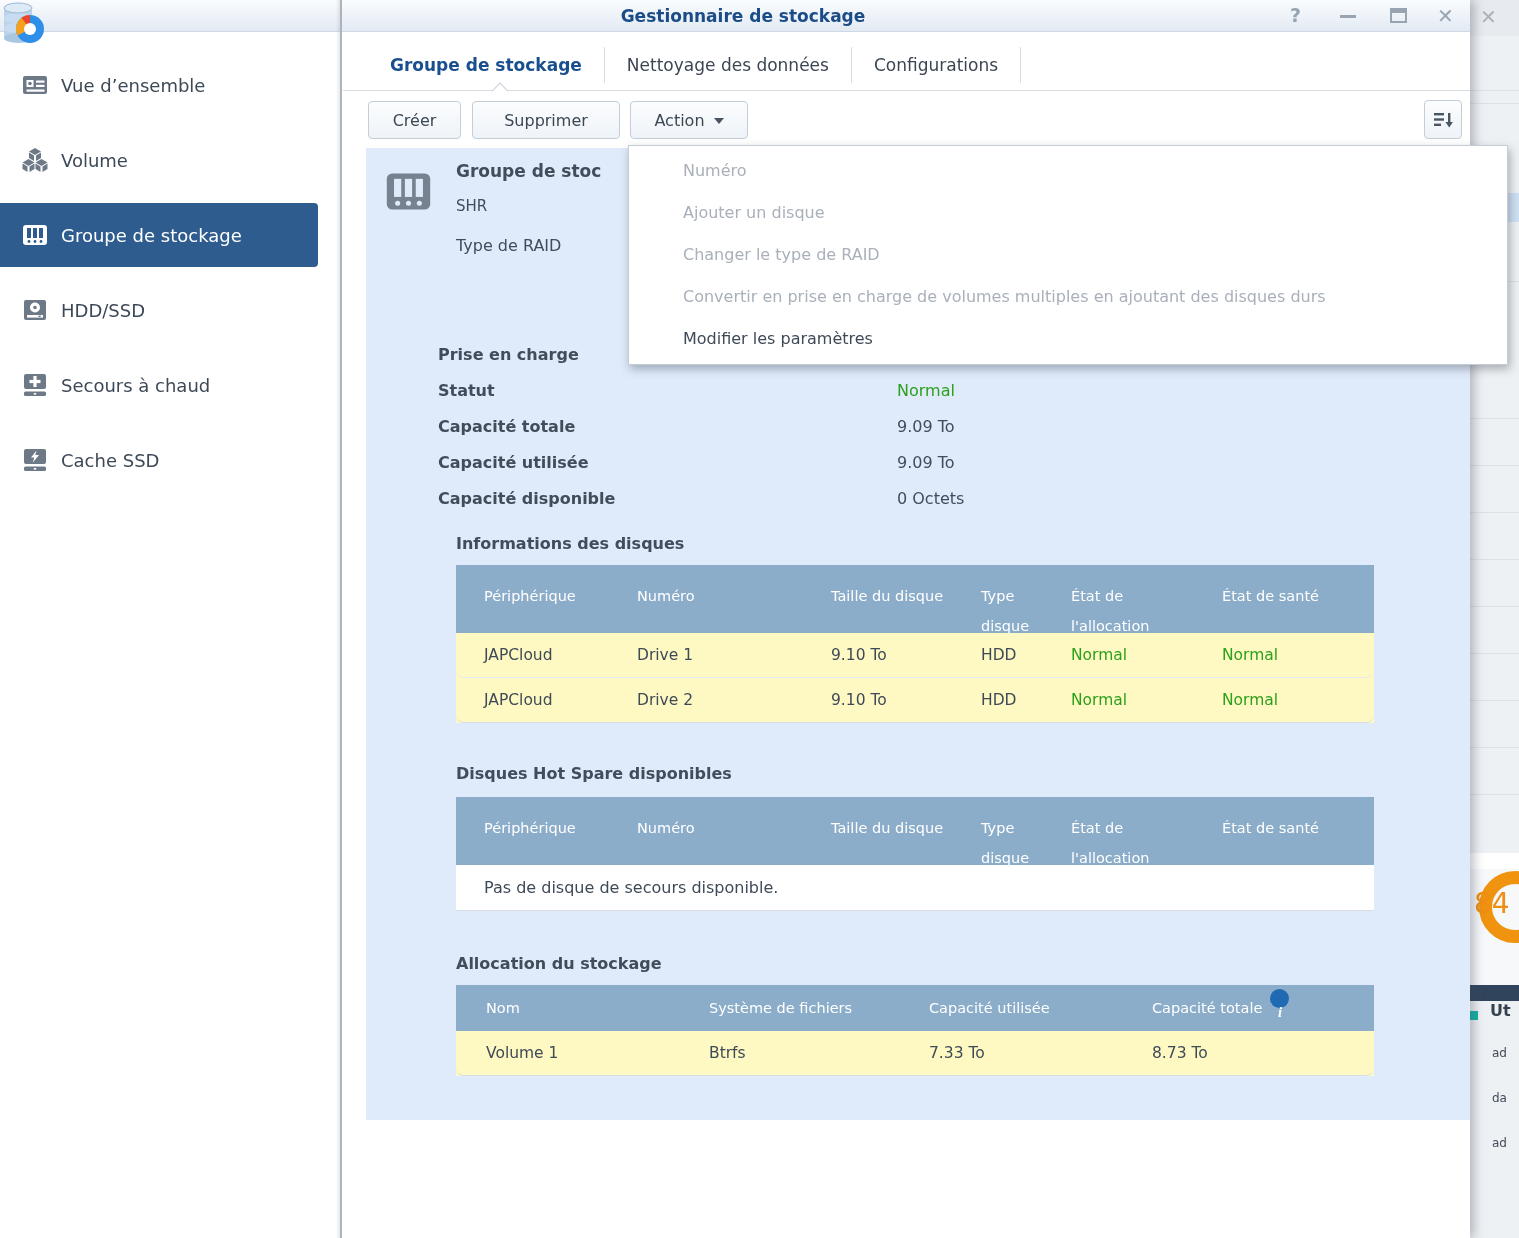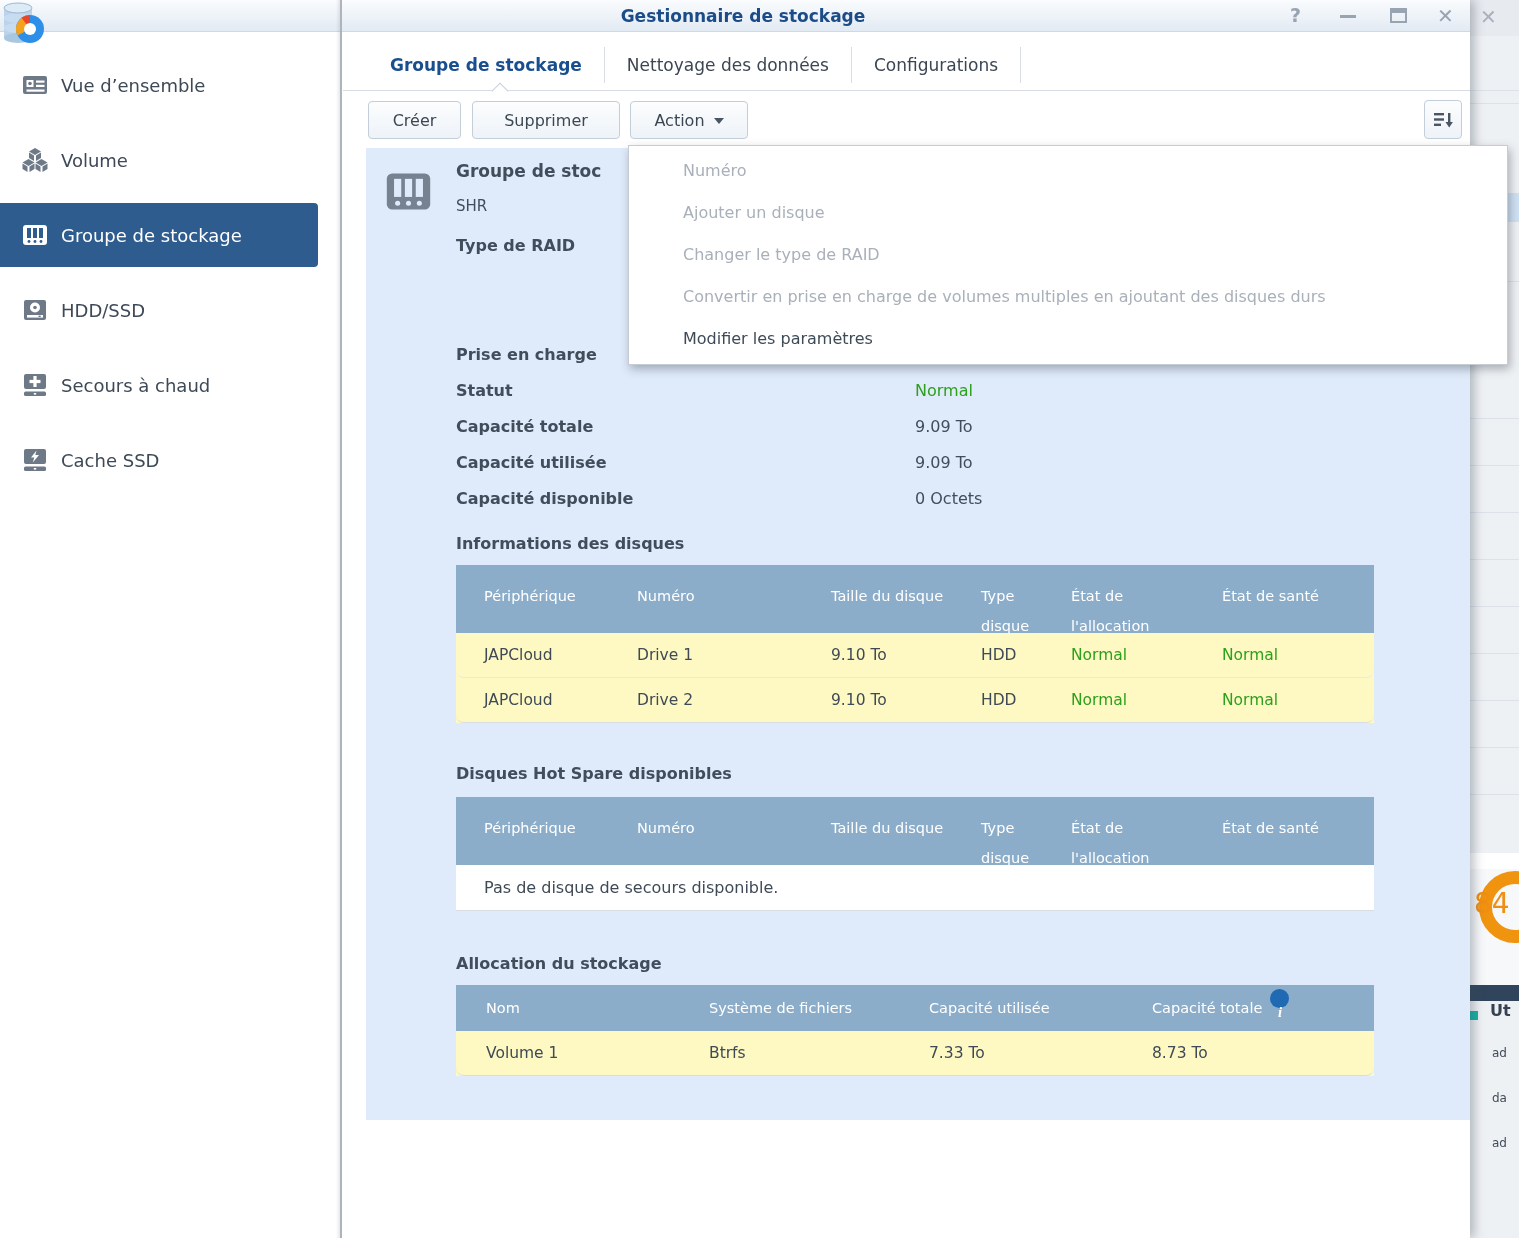--- a/index.html
+++ b/index.html
@@ -69,23 +69,23 @@
   .caret { display:inline-block; margin-left:9px; vertical-align:middle;
            border-left:5px solid transparent; border-right:5px solid transparent; border-top:6px solid #4a5563; }
   .btn-sort { left:1081px; top:68px; width:38px; height:39px; padding:0; }
   .btn-sort svg { vertical-align:middle; }
 
   
   .panel { position:absolute; left:23px; top:116px; width:1104px; height:972px; background:#dfeafa; }
   .pool-icon { position:absolute; left:19px; top:20px; }
   .pool-heading { position:absolute; left:90px; top:13px; font-size:17px; font-weight:bold; color:#414d5b; white-space:nowrap; }
   .pool-sub { position:absolute; left:90px; top:49px; font-size:15px; color:#414d5b; }
-  .pool-raidlabel { position:absolute; left:90px; top:88px; font-size:16px; font-weight:bold; color:#414d5b; }
-
-  .details { position:absolute; left:90px; top:197px; width:980px; }
+  .pool-raidlabel { position:absolute; left:90px; top:88px; font-size:16px; font-weight:normal; color:#414d5b; }
+
+  .details { position:absolute; left:72px; top:197px; width:980px; }
   .drow { position:relative; height:36px; }
   .dlabel { position:absolute; left:0; top:0; font-size:16px; font-weight:bold; color:#414d5b; }
   .dvalue { position:absolute; left:459px; top:0; font-size:16px; color:#414d5b; }
   .green { color:#2da01c !important; }
 
   .section-title { position:absolute; left:90px; font-size:16px; font-weight:bold; color:#414d5b; }
   .st-disks { top:386px; } .st-spare { top:616px; } .st-alloc { top:806px; }
 
   .dtable { position:absolute; left:90px; width:918px; background:#fef9c3; }
   .t-disks { top:417px; } .t-spare { top:649px; } .t-alloc { top:837px; }

